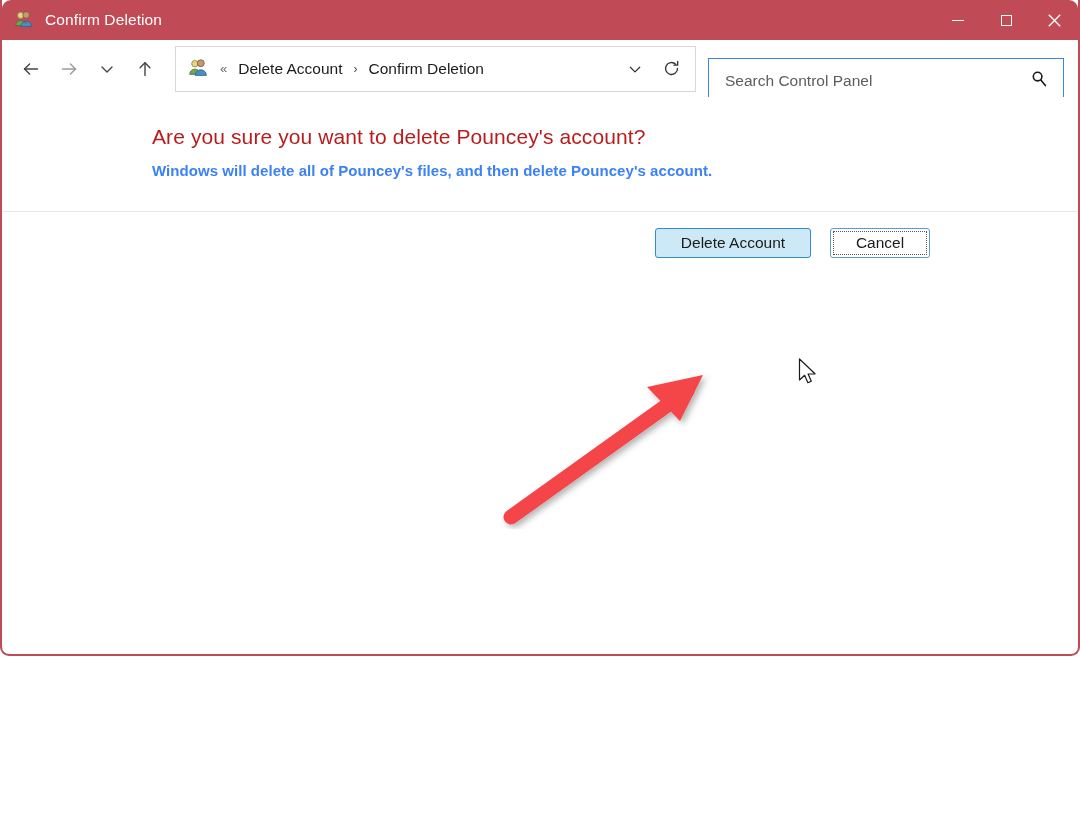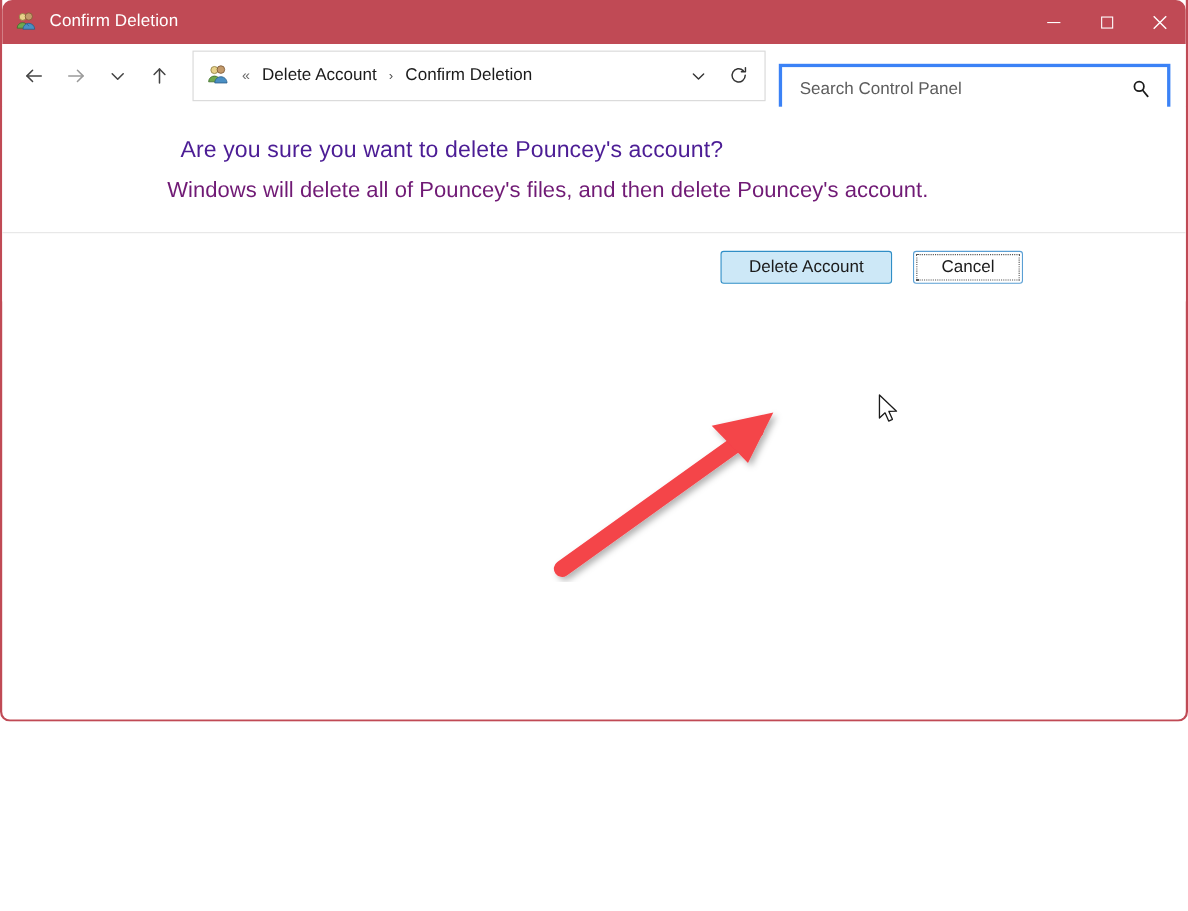--- a/index.html
+++ b/index.html
@@ -146,21 +146,21 @@
   #crumb-spacer { flex: 1 1 auto; }
   #addr-drop, #addr-refresh {
     width: 36px; height: 38px;
     display: flex; align-items: center; justify-content: center;
     flex: 0 0 auto; cursor: default; border-radius: 3px;
   }
 
   #searchbox {
     width: 356px;
     height: 46px;
-    border: 3px solid #3b82f6;
+    border: 1px solid #3b82f6;
     background: #ffffff;
     display: flex;
     box-sizing: border-box;
     padding: 0 4px 0 14px;
     flex: 0 0 auto;
     margin-top: 24px;
   }
   #search-input {
     flex: 1 1 auto;
     border: none;
@@ -183,30 +183,31 @@
     position: relative;
     background: #ffffff;
   }
   #content-top {
     padding: 28px 0 0 150px;
     height: 114px;
     box-sizing: border-box;
   }
   #page-heading {
     font-size: 21px;
-    color: #4c1d95;
+    color: #b91c1c;
     font-weight: normal;
-    margin: 0 0 13px 12px;
+    margin: 0 0 13px 0;
     letter-spacing: 0.1px;
   }
   #page-subtext {
-    font-size: 20px;
-    color: #701a75;
+    font-size: 15px;
+    color: #3b82f6;
     margin: 0;
     letter-spacing: 0.05px;
+    font-weight: bold;
   }
   #separator {
     height: 1px;
     background: #e6e6e6;
     width: 100%;
   }
 
   #button-row {
     height: 62px;
     display: flex;

